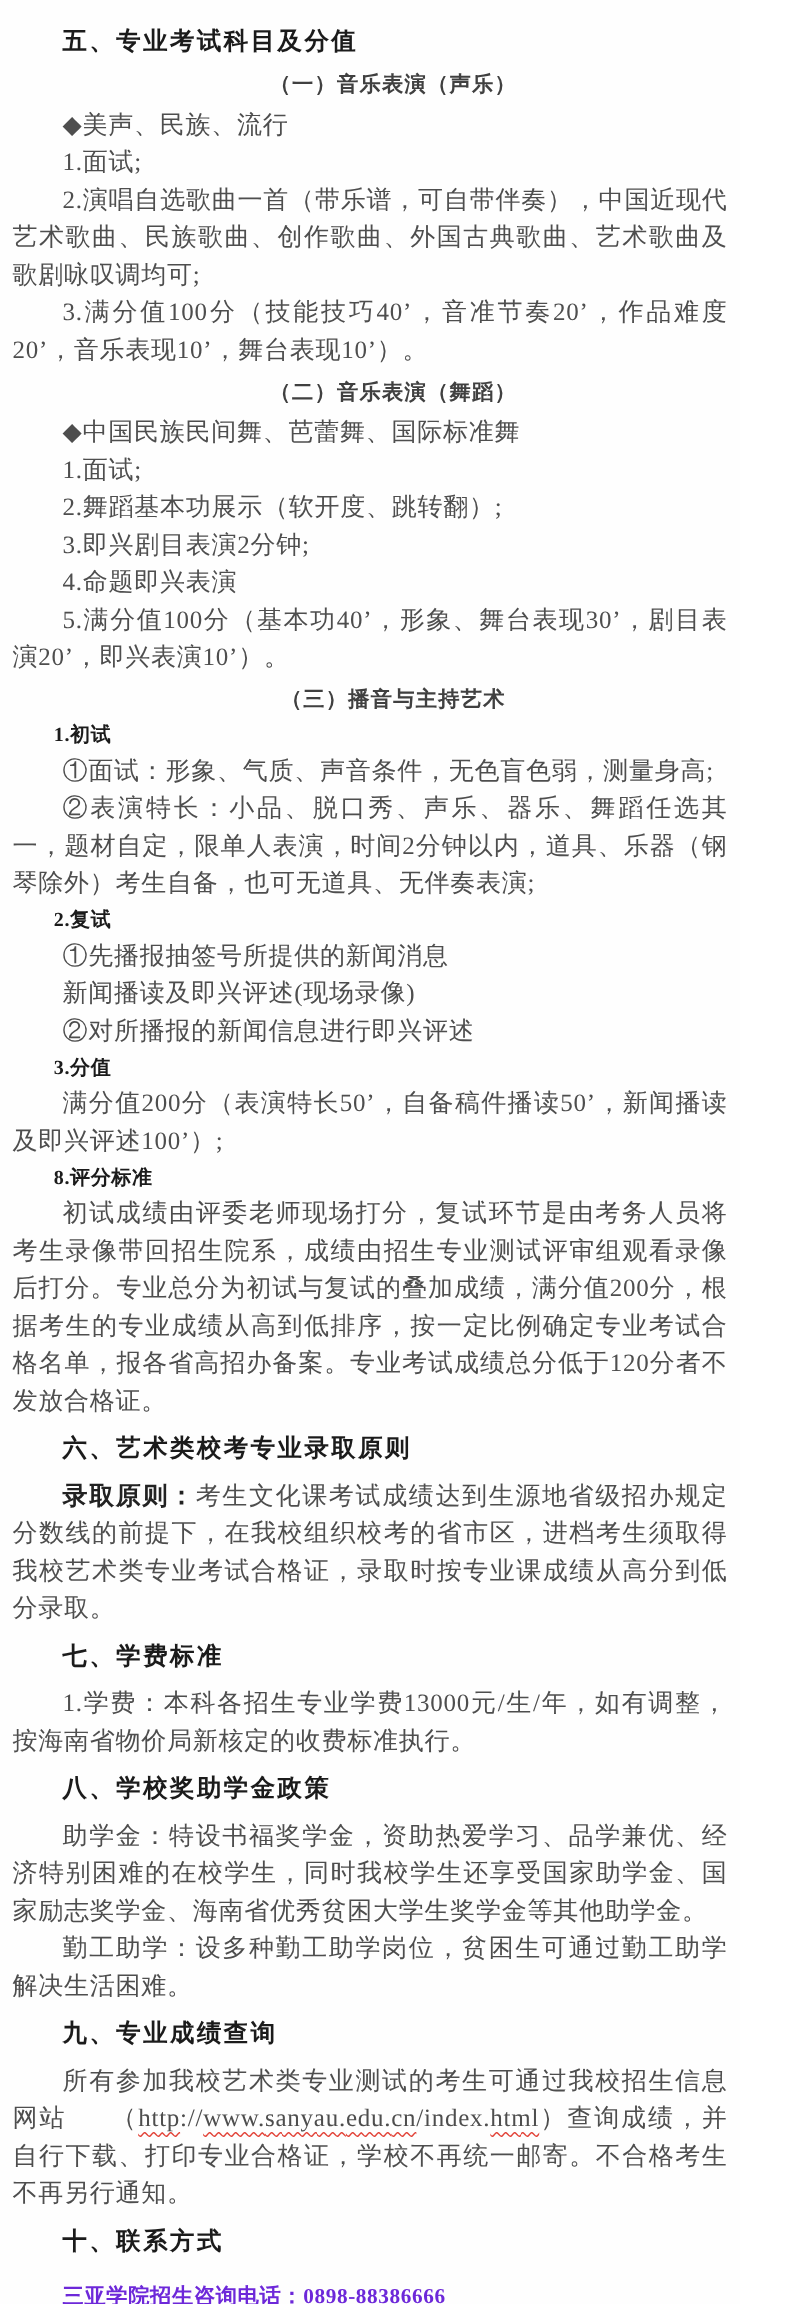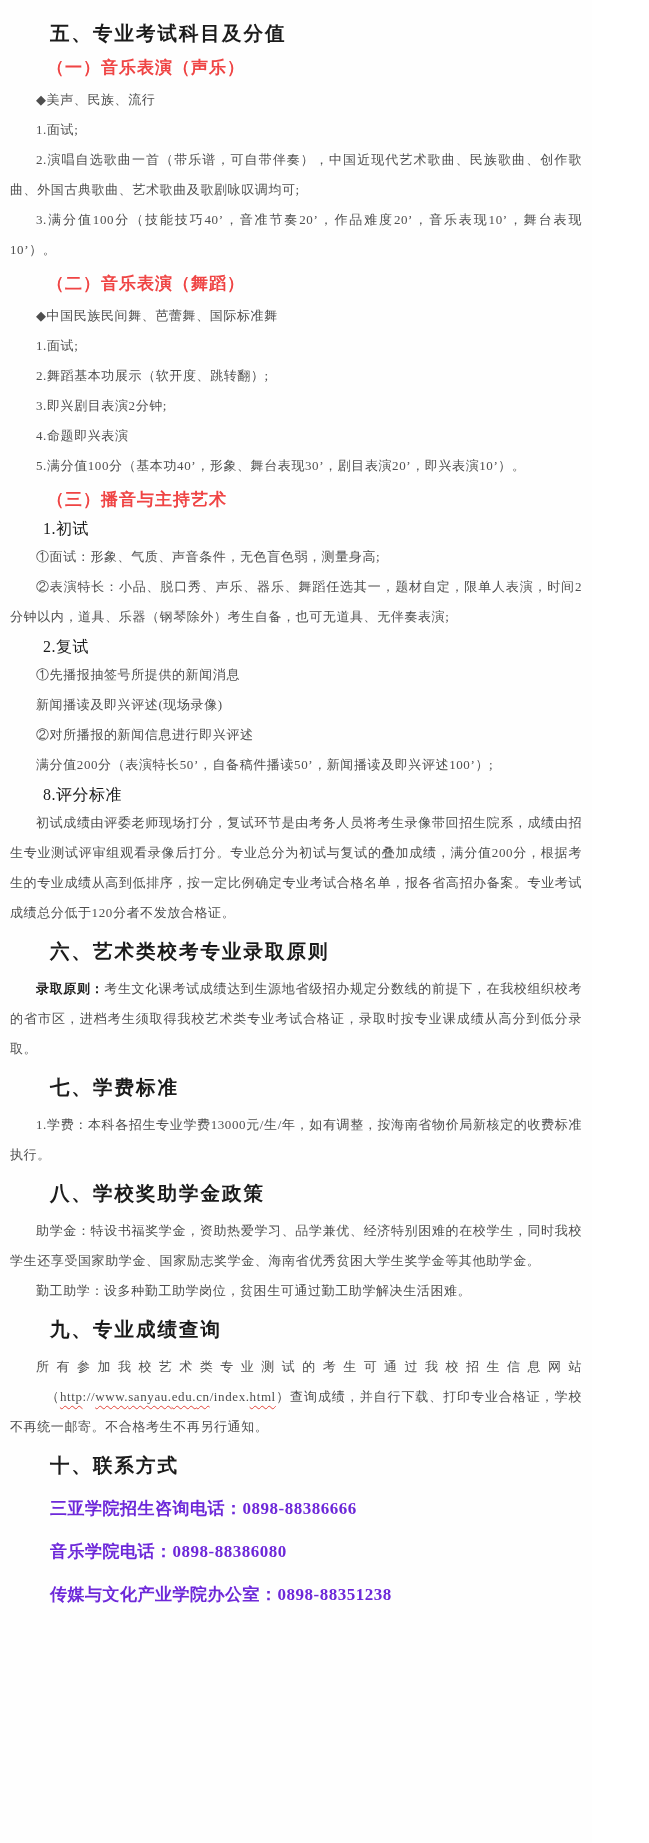--- a/index.html
+++ b/index.html
@@ -8,29 +8,29 @@
     padding:10px 10px 24px 10px;
     background:#fefefe;
     font-family:"Liberation Serif","DejaVu Serif",serif;
     color:#4e4e4e;
   }
   .h1 {
     font-size:19.5px; line-height:26px; font-weight:bold; color:#1b1b1b;
     margin:11px 0 9px 40px; letter-spacing:2px;
   }
   .h2 {
-    font-size:17px; line-height:24px; font-weight:bold; color:#ef4444;
-    margin:7px 0 5px 37px; letter-spacing:1px;
+    font-size:17px; line-height:24px; font-weight:bold; color:#404040;
+    margin:7px 0 5px 37px; letter-spacing:1px;text-align:center;
   }
   .h3 {
-    font-size:16px; line-height:24px; font-weight:normal; color:#1b1b1b;
+    font-size:16px; line-height:24px; font-weight:bold; color:#1b1b1b;
     margin:3px 0 1px 33px; letter-spacing:0.5px;
   }
   .b {
-    font-size:13px; line-height:30px; margin:0;
+    font-size:20px; line-height:30px; margin:0;
     letter-spacing:0.6px; text-align:justify;
   }
   .ind { text-indent:2em; }
   .bp { font-weight:bold; color:#222222; }
   .urlwrap { white-space:nowrap;margin-left:36px; }
   .sq {
     text-decoration:underline wavy #e24338 1px;
     text-underline-offset:4px;
   }
   .contact {
@@ -63,20 +63,21 @@
 
   <div class="h3">1.初试</div>
   <p class="b ind">①面试：形象、气质、声音条件，无色盲色弱，测量身高;</p>
   <p class="b ind">②表演特长：小品、脱口秀、声乐、器乐、舞蹈任选其一，题材自定，限单人表演，时间2分钟以内，道具、乐器（钢琴除外）考生自备，也可无道具、无伴奏表演;</p>
 
   <div class="h3">2.复试</div>
   <p class="b ind">①先播报抽签号所提供的新闻消息</p>
   <p class="b ind">新闻播读及即兴评述(现场录像)</p>
   <p class="b ind">②对所播报的新闻信息进行即兴评述</p>
 
+  <div class="h3">3.分值</div>
   <p class="b ind">满分值200分（表演特长50’，自备稿件播读50’，新闻播读及即兴评述100’）;</p>
 
   <div class="h3">8.评分标准</div>
   <p class="b ind">初试成绩由评委老师现场打分，复试环节是由考务人员将考生录像带回招生院系，成绩由招生专业测试评审组观看录像后打分。专业总分为初试与复试的叠加成绩，满分值200分，根据考生的专业成绩从高到低排序，按一定比例确定专业考试合格名单，报各省高招办备案。专业考试成绩总分低于120分者不发放合格证。</p>
 
   <div class="h1">六、艺术类校考专业录取原则</div>
   <p class="b ind"><span class="bp">录取原则：</span><span>考生文化课考试成绩达到生源地省级招办规定分数线的前提下，在我校组织校考的省市区，进档考生须取得我校艺术类专业考试合格证，录取时按专业课成绩从高分到低分录取。</span></p>
 
   <div class="h1">七、学费标准</div>
   <p class="b ind">1.学费：本科各招生专业学费13000元/生/年，如有调整，按海南省物价局新核定的收费标准执行。</p>

